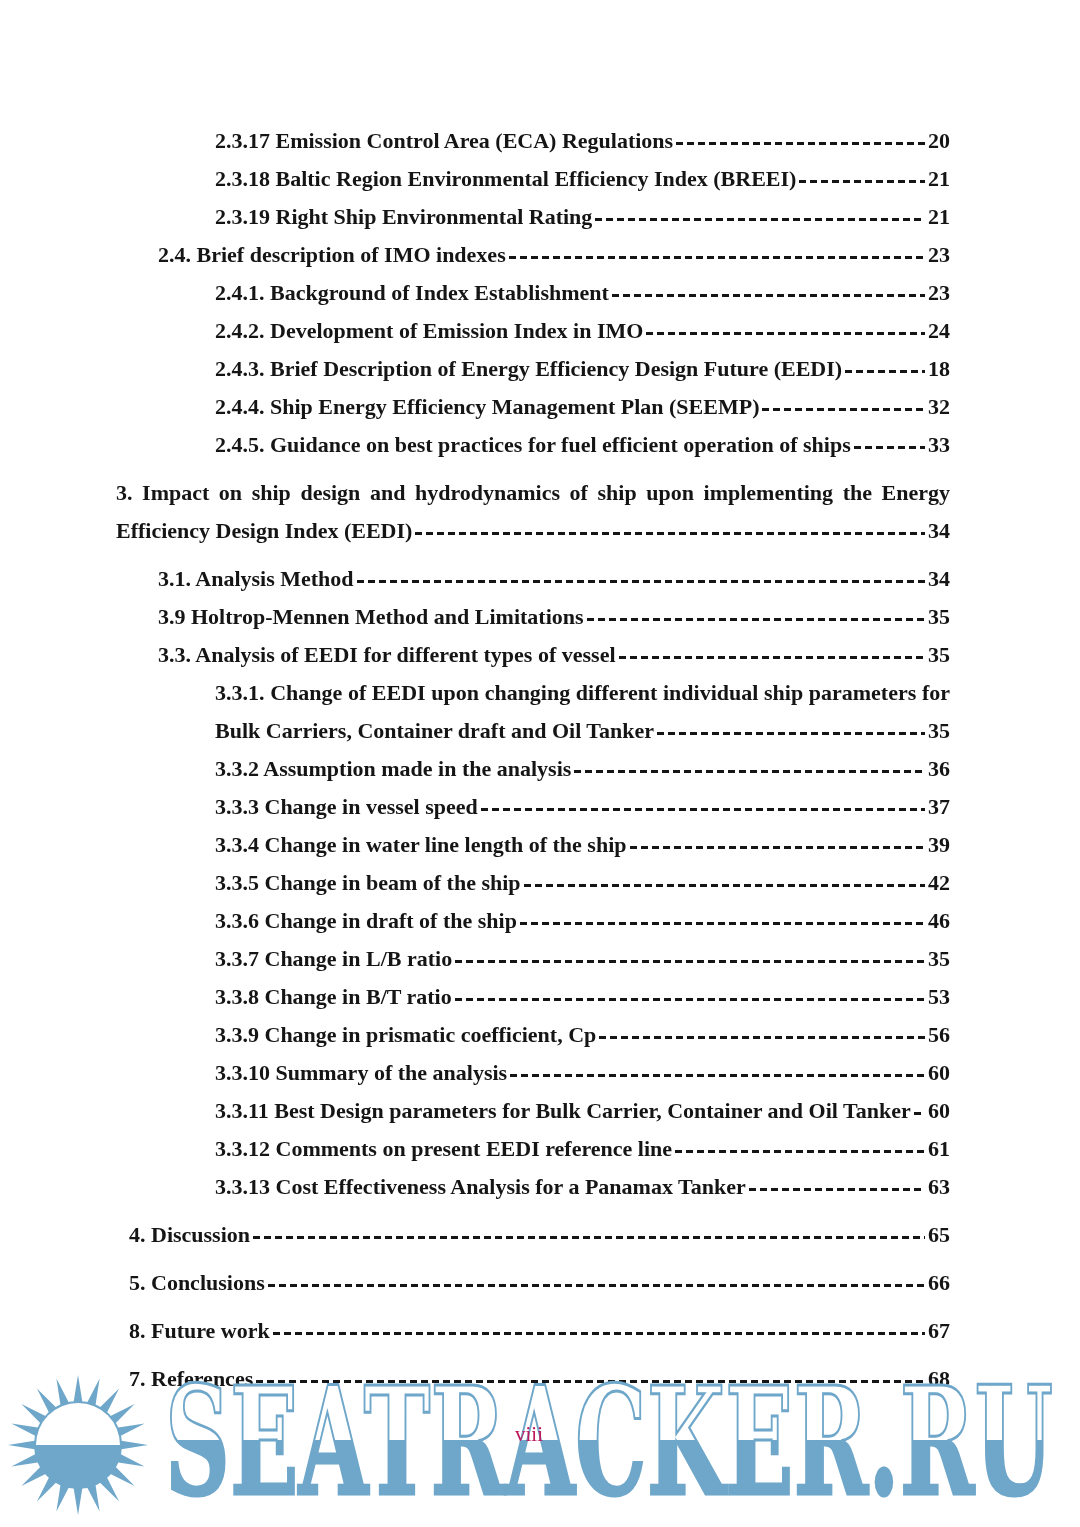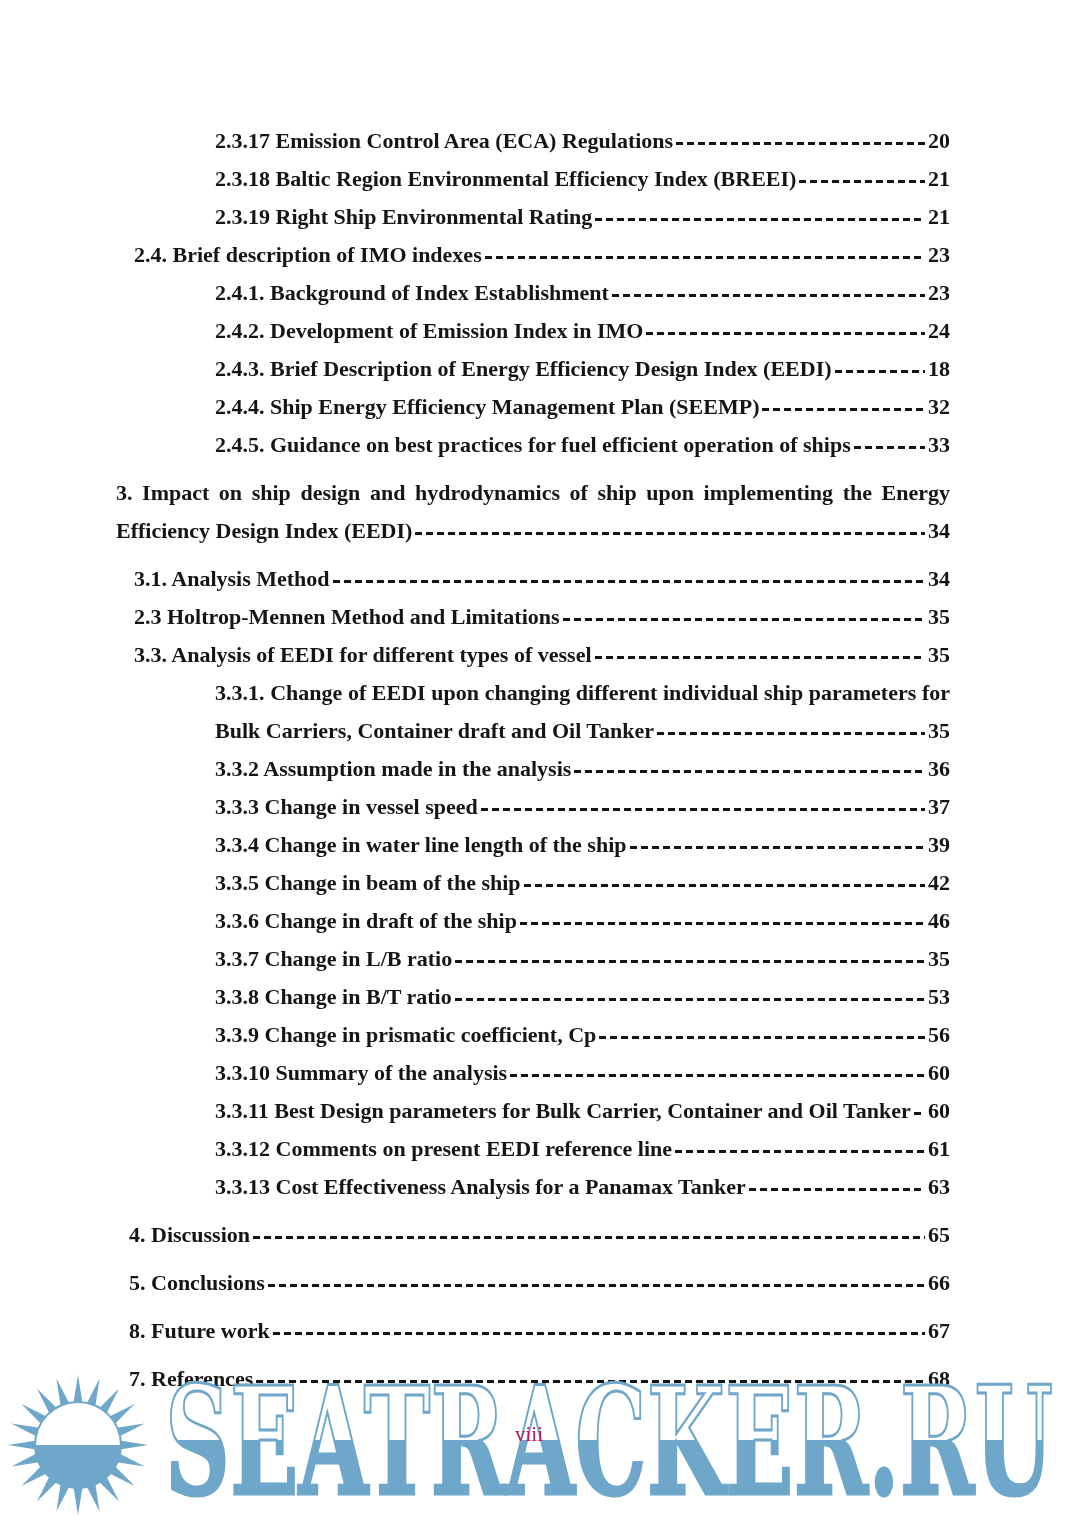--- a/index.html
+++ b/index.html
@@ -50,21 +50,21 @@
     height: 3px;
     margin: 0 3px;
     align-self: center;
     transform: translateY(2px);
     background: repeating-linear-gradient(90deg, #151515 0 7px, transparent 7px 11px);
   }
   .pg { flex: 0 0 auto; font-family: Liberation Serif, serif; }
   
   .l1  { margin-left: 13px; }
   .l1h { margin-left: 0; }
-  .l2  { margin-left: 18px; }
+  .l2  { margin-left: 42px; }
   .l3  { margin-left: 99px; }
   .l1h.jline, .l3.jline { margin-right: 0; }
   .gap-before { margin-top: 10px; }
   .gap-after  { margin-bottom: 10px; }
 
   #page-num {
     position: absolute;
     left: 529px;
     top: 1422px;
     transform: translateX(-50%);
@@ -112,21 +112,21 @@
         <span class="lbl">2.4.1. Background of Index Establishment</span>
         <span class="leader"></span>
         <span class="pg">23</span>
       </div>
       <div class="row l3">
         <span class="lbl">2.4.2. Development of Emission Index in IMO</span>
         <span class="leader"></span>
         <span class="pg">24</span>
       </div>
       <div class="row l3">
-        <span class="lbl">2.4.3. Brief Description of Energy Efficiency Design Index (EEDI)</span>
+        <span class="lbl">2.4.3. Brief Description of Energy Efficiency Design Future (EEDI)</span>
         <span class="leader"></span>
         <span class="pg">18</span>
       </div>
       <div class="row l3">
         <span class="lbl">2.4.4. Ship Energy Efficiency Management Plan (SEEMP)</span>
         <span class="leader"></span>
         <span class="pg">32</span>
       </div>
       <div class="row l3">
         <span class="lbl">2.4.5. Guidance on best practices for fuel efficient operation of ships</span>
@@ -138,21 +138,21 @@
         <span class="lbl">Efficiency Design Index (EEDI)</span>
         <span class="leader"></span>
         <span class="pg">34</span>
       </div>
       <div class="row l2">
         <span class="lbl">3.1. Analysis Method</span>
         <span class="leader"></span>
         <span class="pg">34</span>
       </div>
       <div class="row l2">
-        <span class="lbl">2.3 Holtrop-Mennen Method and Limitations</span>
+        <span class="lbl">3.9 Holtrop-Mennen Method and Limitations</span>
         <span class="leader"></span>
         <span class="pg">35</span>
       </div>
       <div class="row l2">
         <span class="lbl">3.3. Analysis of EEDI for different types of vessel</span>
         <span class="leader"></span>
         <span class="pg">35</span>
       </div>
       <div class="jline l3">3.3.1. Change of EEDI upon changing different individual ship parameters for</div>
       <div class="row l3">

